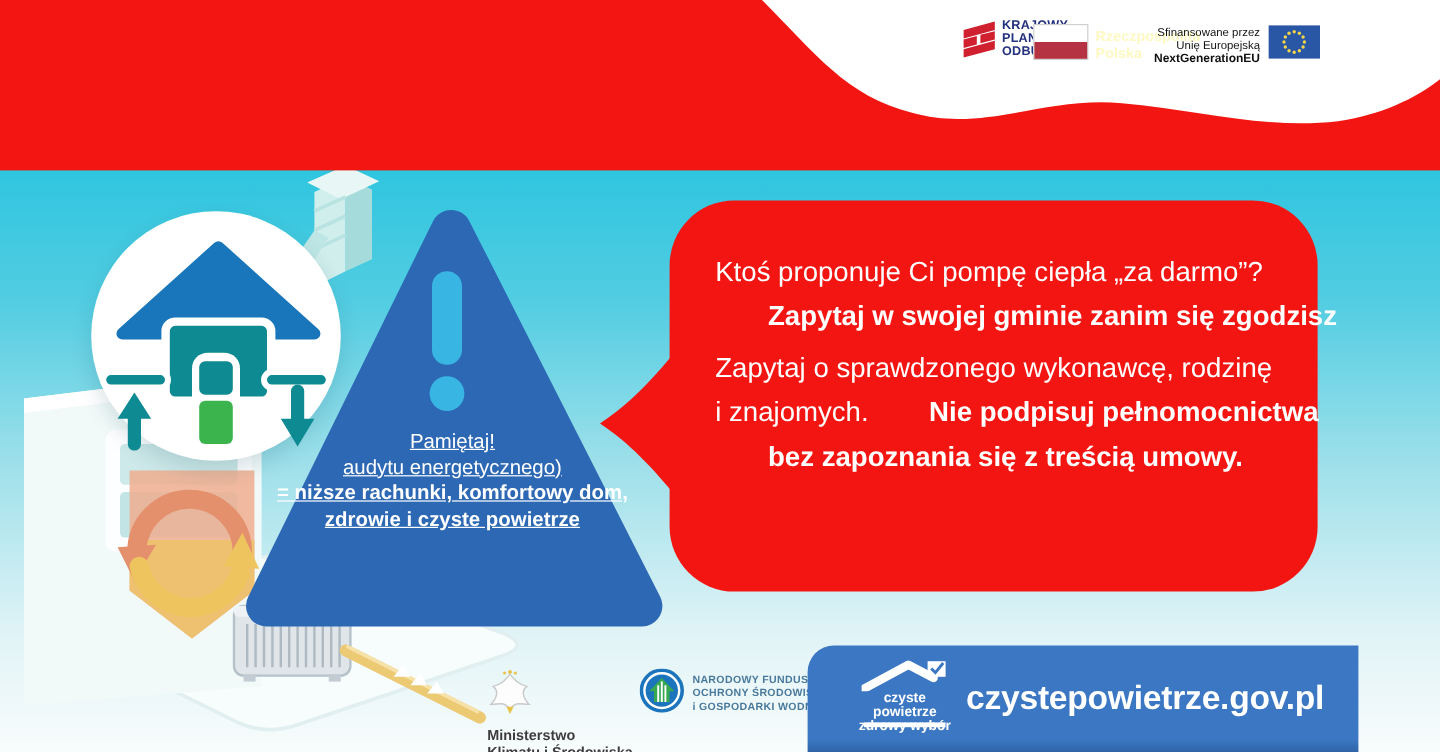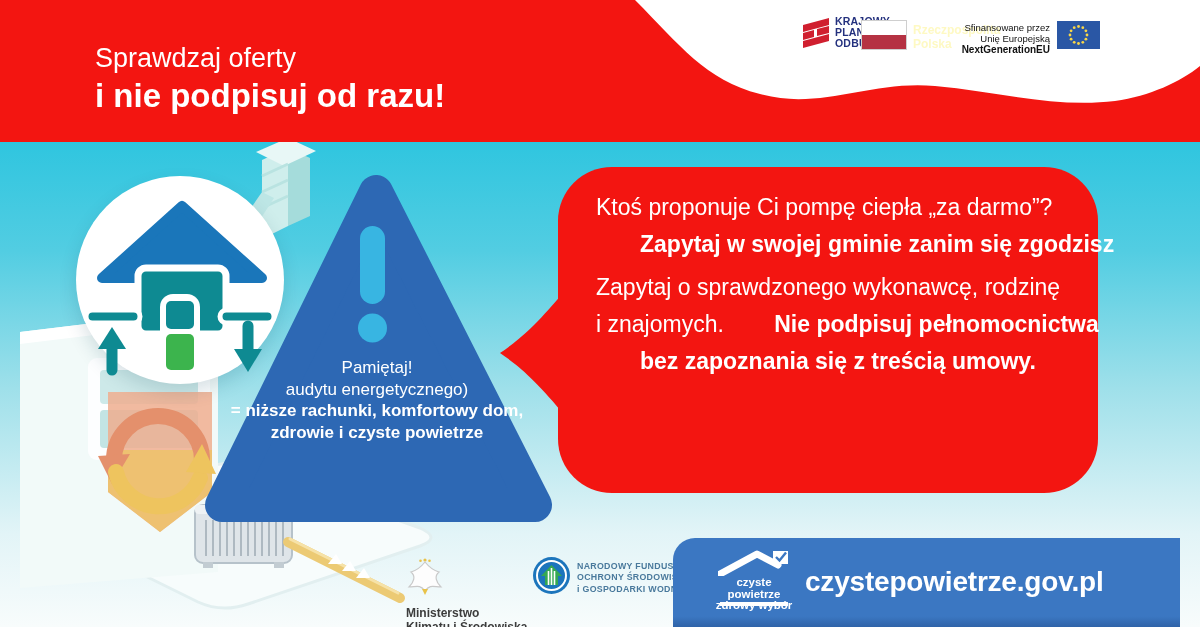--- a/index.html
+++ b/index.html
@@ -19,39 +19,39 @@
   .plflag .bottom{position:absolute;left:0;bottom:0;width:100%;height:50%;background:#b53243;}
   .rp-label{position:absolute;left:913px;top:23px;font-size:12px;font-weight:700;line-height:14px;color:#fef9c3;}
   .eu-label{position:absolute;left:952px;top:22px;width:98px;text-align:right;font-size:9.5px;line-height:11px;color:#111;}
   .eu-label .b{font-weight:700;font-size:10px;}
   .euflag{position:absolute;left:1057px;top:21px;width:43px;height:28px;}
   
   .circle-badge{position:absolute;left:76px;top:176px;width:208px;height:208px;border-radius:50%;background:#fff;
     box-shadow:0 8px 18px rgba(0,60,80,.15);}
   
   .tri-svg{position:absolute;left:180px;top:150px;width:420px;height:390px;}
-  .tri-text{position:absolute;left:204px;top:357px;width:346px;text-align:center;color:#fff;}
+  .tri-text{position:absolute;left:204px;top:357px;width:346px;text-align:center;color:#fff;text-decoration:underline;}
   .tri-text .tl{font-size:17px;line-height:21.7px;white-space:nowrap;}
   .tri-text .b{font-weight:700;}
   
   .bubble-tail{position:absolute;left:496px;top:292px;width:66px;height:122px;}
   .bubble{position:absolute;left:558px;top:167px;width:540px;height:326px;background:#f31511;border-radius:54px;
-    box-sizing:border-box;padding:22px 28px 0 38px;color:#fff;}
+    box-sizing:border-box;padding:41px 28px 0 38px;color:#fff;}
   .bubble .bl{font-size:23px;line-height:37px;white-space:nowrap;}
   .bubble .b{font-weight:700;margin-left:44px;}
   .bubble .gap{margin-top:6px;}
   
   .ministry{position:absolute;left:406px;top:556px;display:flex;gap:7px;flex-direction:column;}
   .ministry-text{font-size:12px;font-weight:600;line-height:13.5px;color:#3c3c3c;padding-top:4px;}
   .red-underline{width:118px;height:2.5px;background:#e0251f;margin-top:3px;}
   .nfos{position:absolute;left:533px;top:557px;display:flex;gap:7px;}
   .nfos-text{font-size:8.8px;font-weight:700;line-height:11.3px;letter-spacing:.3px;color:#49799c;padding-top:4px;}
   
   .bottom-bar{position:absolute;left:673px;top:538px;width:459px;height:89px;border-top-left-radius:22px;
-    background:linear-gradient(to bottom,#3b77c2 0%,#3b77c2 88%,#2f63a8 100%);padding-left:48px;}
+    background:linear-gradient(to bottom,#3b77c2 0%,#3b77c2 88%,#2f63a8 100%);}
   .cp-logo-text{position:absolute;left:40px;top:39px;width:82px;text-align:center;color:#fff;
     font-size:11.5px;font-weight:700;line-height:11.5px;}
   .cp-bar{position:absolute;left:47px;top:64px;width:68px;height:4px;background:#fff;}
   .site{position:absolute;left:132px;top:28px;color:#fff;font-size:28px;font-weight:700;letter-spacing:-.2px;}
 </style>
 </head>
 <body>
 
 <div class="poster">
 
@@ -146,24 +146,20 @@
     <div class="bl b">Zapytaj w swojej gminie zanim się zgodzisz</div>
     <div class="bl gap">Zapytaj o sprawdzonego wykonawcę, rodzinę</div>
     <div class="bl"><span>i znajomych. </span><span class="b">Nie podpisuj pełnomocnictwa</span></div>
     <div class="bl b">bez zapoznania się z treścią umowy.</div>
   </div>
 
   <div class="red-band">
     <svg class="wave" viewBox="0 0 570 120">
       <path d="M5,0 C50,45 75,80 130,94 C190,111 240,80 305,86 C370,92 425,108 485,101 C520,96 550,82 570,66 L570,0 Z" fill="#ffffff"></path>
     </svg>
-    <div class="title">
-      <div class="t1">Sprawdzaj oferty</div>
-      <div class="t2">i nie podpisuj od razu!</div>
-    </div>
 
     <div class="kpo">
       <svg width="30" height="33" viewBox="0 0 30 33" fill="#d01f2f">
         <polygon points="2,9 28,2 28,9 2,16"></polygon>
         <polygon points="2,17 13,14 13,21 2,24"></polygon>
         <polygon points="16,13 28,10 28,17 16,20"></polygon>
         <polygon points="2,25 28,18 28,25 2,32"></polygon>
       </svg>
       <div class="hlogo-text">
         <div>KRAJOWY</div>

